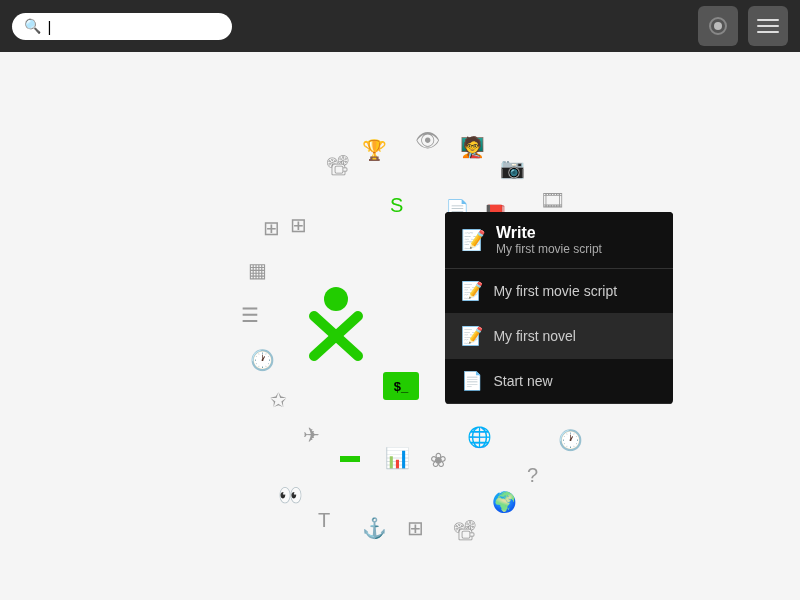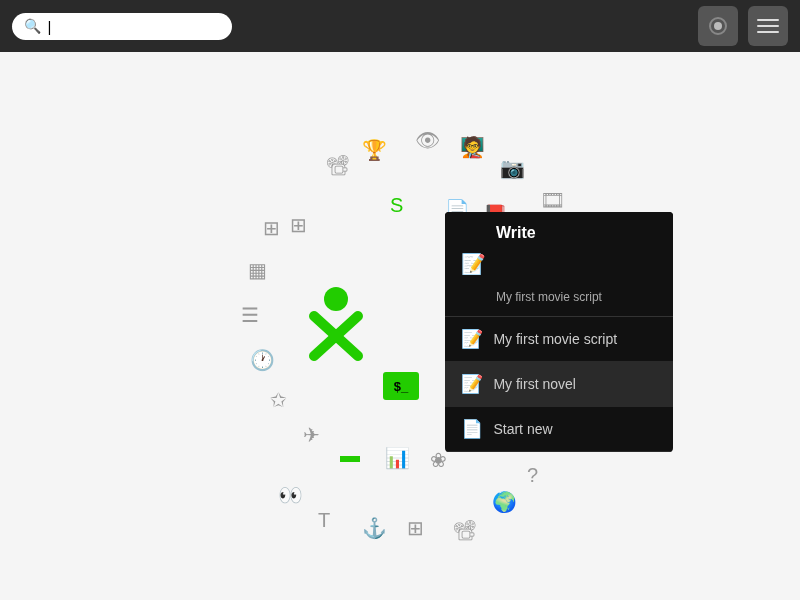--- a/index.html
+++ b/index.html
@@ -119,21 +119,20 @@
       gap: 10px;
       border-bottom: 1px solid #333;
     }
     .dropdown-header-icon {
       color: #22cc00;
       font-size: 20px;
     }
     .dropdown-header-text {
       display: flex;
       flex-direction: column;
-      gap: 48px;
     }
     .dropdown-header-title {
       color: #fff;
       font-size: 16px;
       font-weight: bold;
     }
     .dropdown-header-subtitle {
       color: #aaa;
       font-size: 12px;
     }

